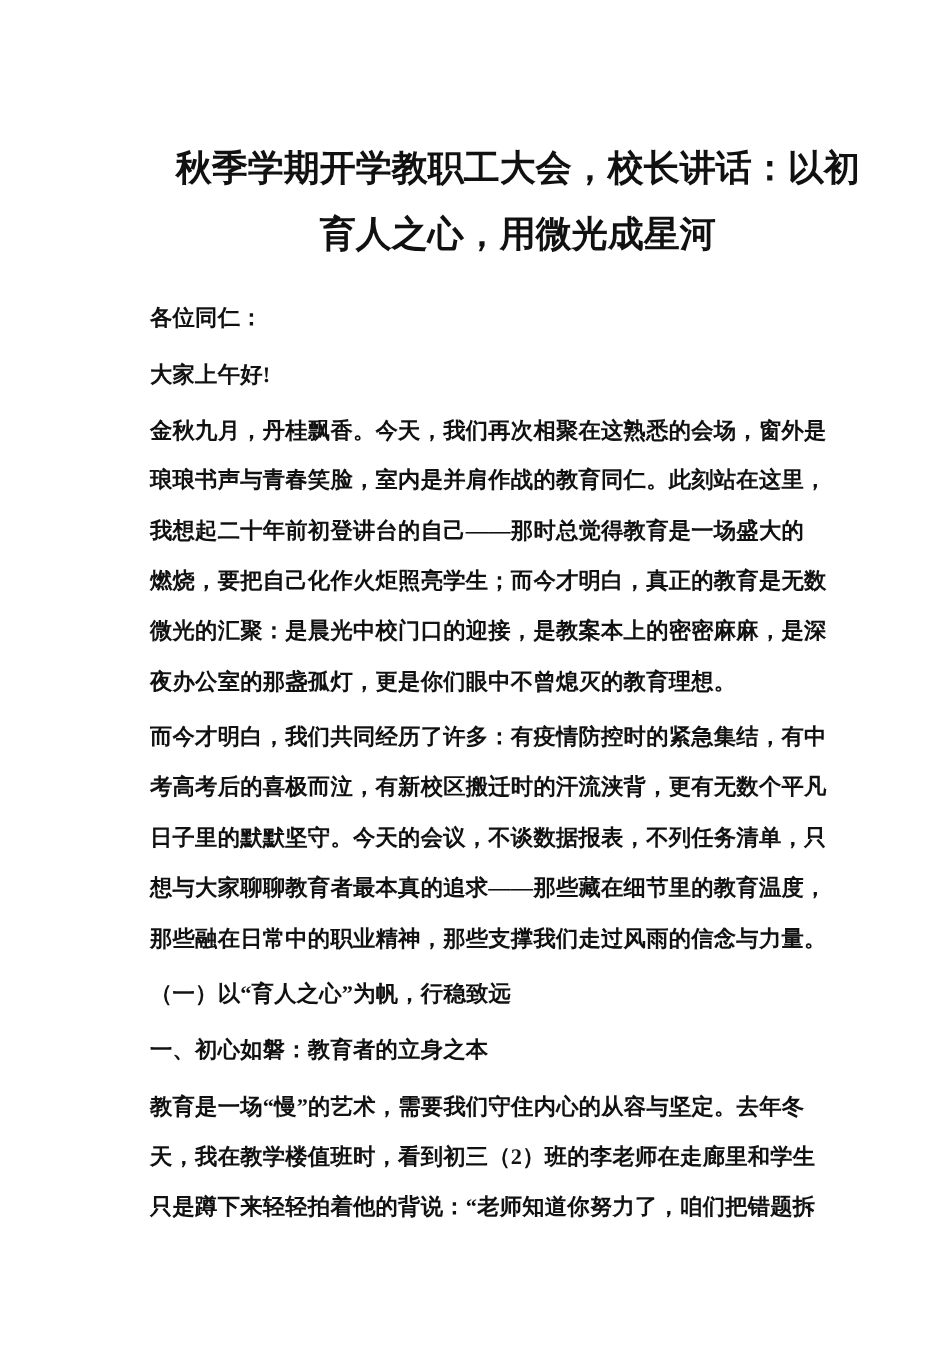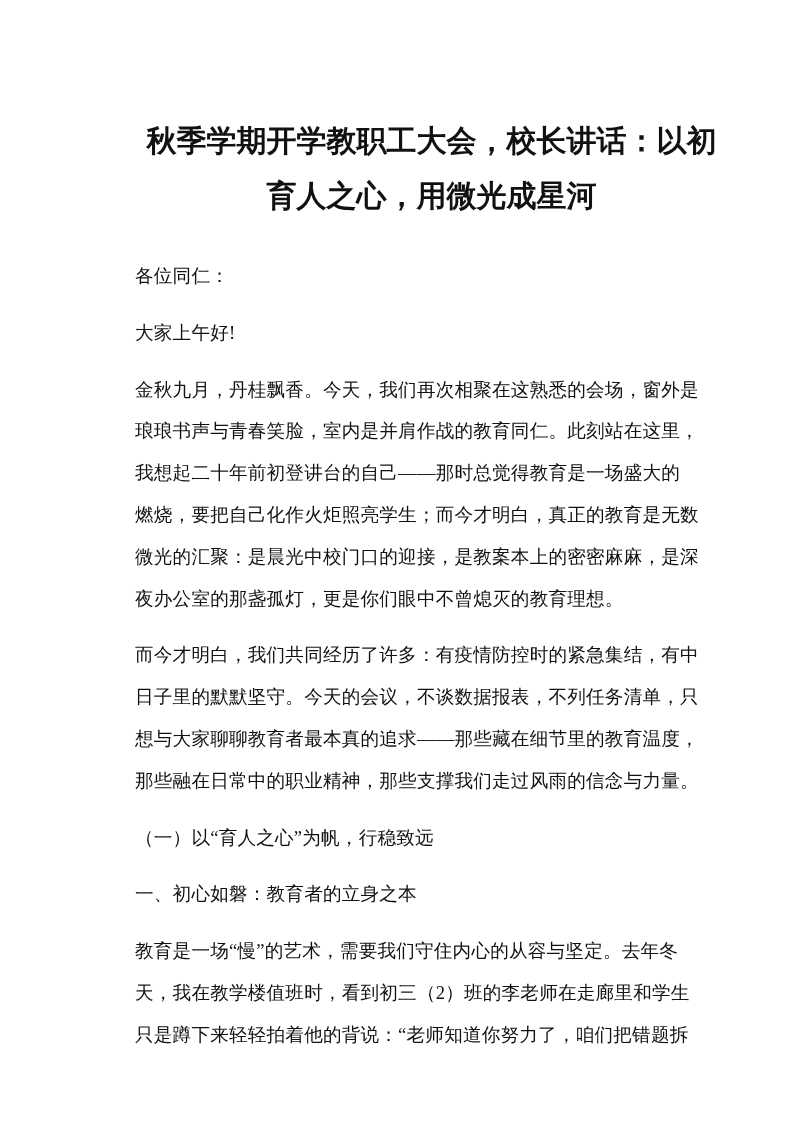--- a/index.html
+++ b/index.html
@@ -28,22 +28,23 @@
     white-space: nowrap;
     margin-left: 35px;
   }
   .doc-body {
     position: absolute;
     top: 240px;
     left: 120px;
     width: 556px;
   }
   .para {
-    margin: 15px;
+    margin: 5px;
     padding: 0;
+    font-weight: bold;
   }
   .line {
     font-size: 18.6px;
     line-height: 41.8px;
     white-space: nowrap;
     letter-spacing: 0.2px;
   }
 </style>
 </head>
 <body>
@@ -69,20 +70,21 @@
       <div class="line">金秋九月，丹桂飘香。今天，我们再次相聚在这熟悉的会场，窗外是</div>
       <div class="line">琅琅书声与青春笑脸，室内是并肩作战的教育同仁。此刻站在这里，</div>
       <div class="line">我想起二十年前初登讲台的自己——那时总觉得教育是一场盛大的</div>
       <div class="line">燃烧，要把自己化作火炬照亮学生；而今才明白，真正的教育是无数</div>
       <div class="line">微光的汇聚：是晨光中校门口的迎接，是教案本上的密密麻麻，是深</div>
       <div class="line">夜办公室的那盏孤灯，更是你们眼中不曾熄灭的教育理想。</div>
     </div>
 
     <div class="para">
       <div class="line">而今才明白，我们共同经历了许多：有疫情防控时的紧急集结，有中</div>
+      <div class="line">考高考后的喜极而泣，有新校区搬迁时的汗流浃背，更有无数个平凡</div>
       <div class="line">日子里的默默坚守。今天的会议，不谈数据报表，不列任务清单，只</div>
       <div class="line">想与大家聊聊教育者最本真的追求——那些藏在细节里的教育温度，</div>
       <div class="line">那些融在日常中的职业精神，那些支撑我们走过风雨的信念与力量。</div>
     </div>
 
     <div class="para">
       <div class="line">（一）以“育人之心”为帆，行稳致远</div>
     </div>
 
     <div class="para">

